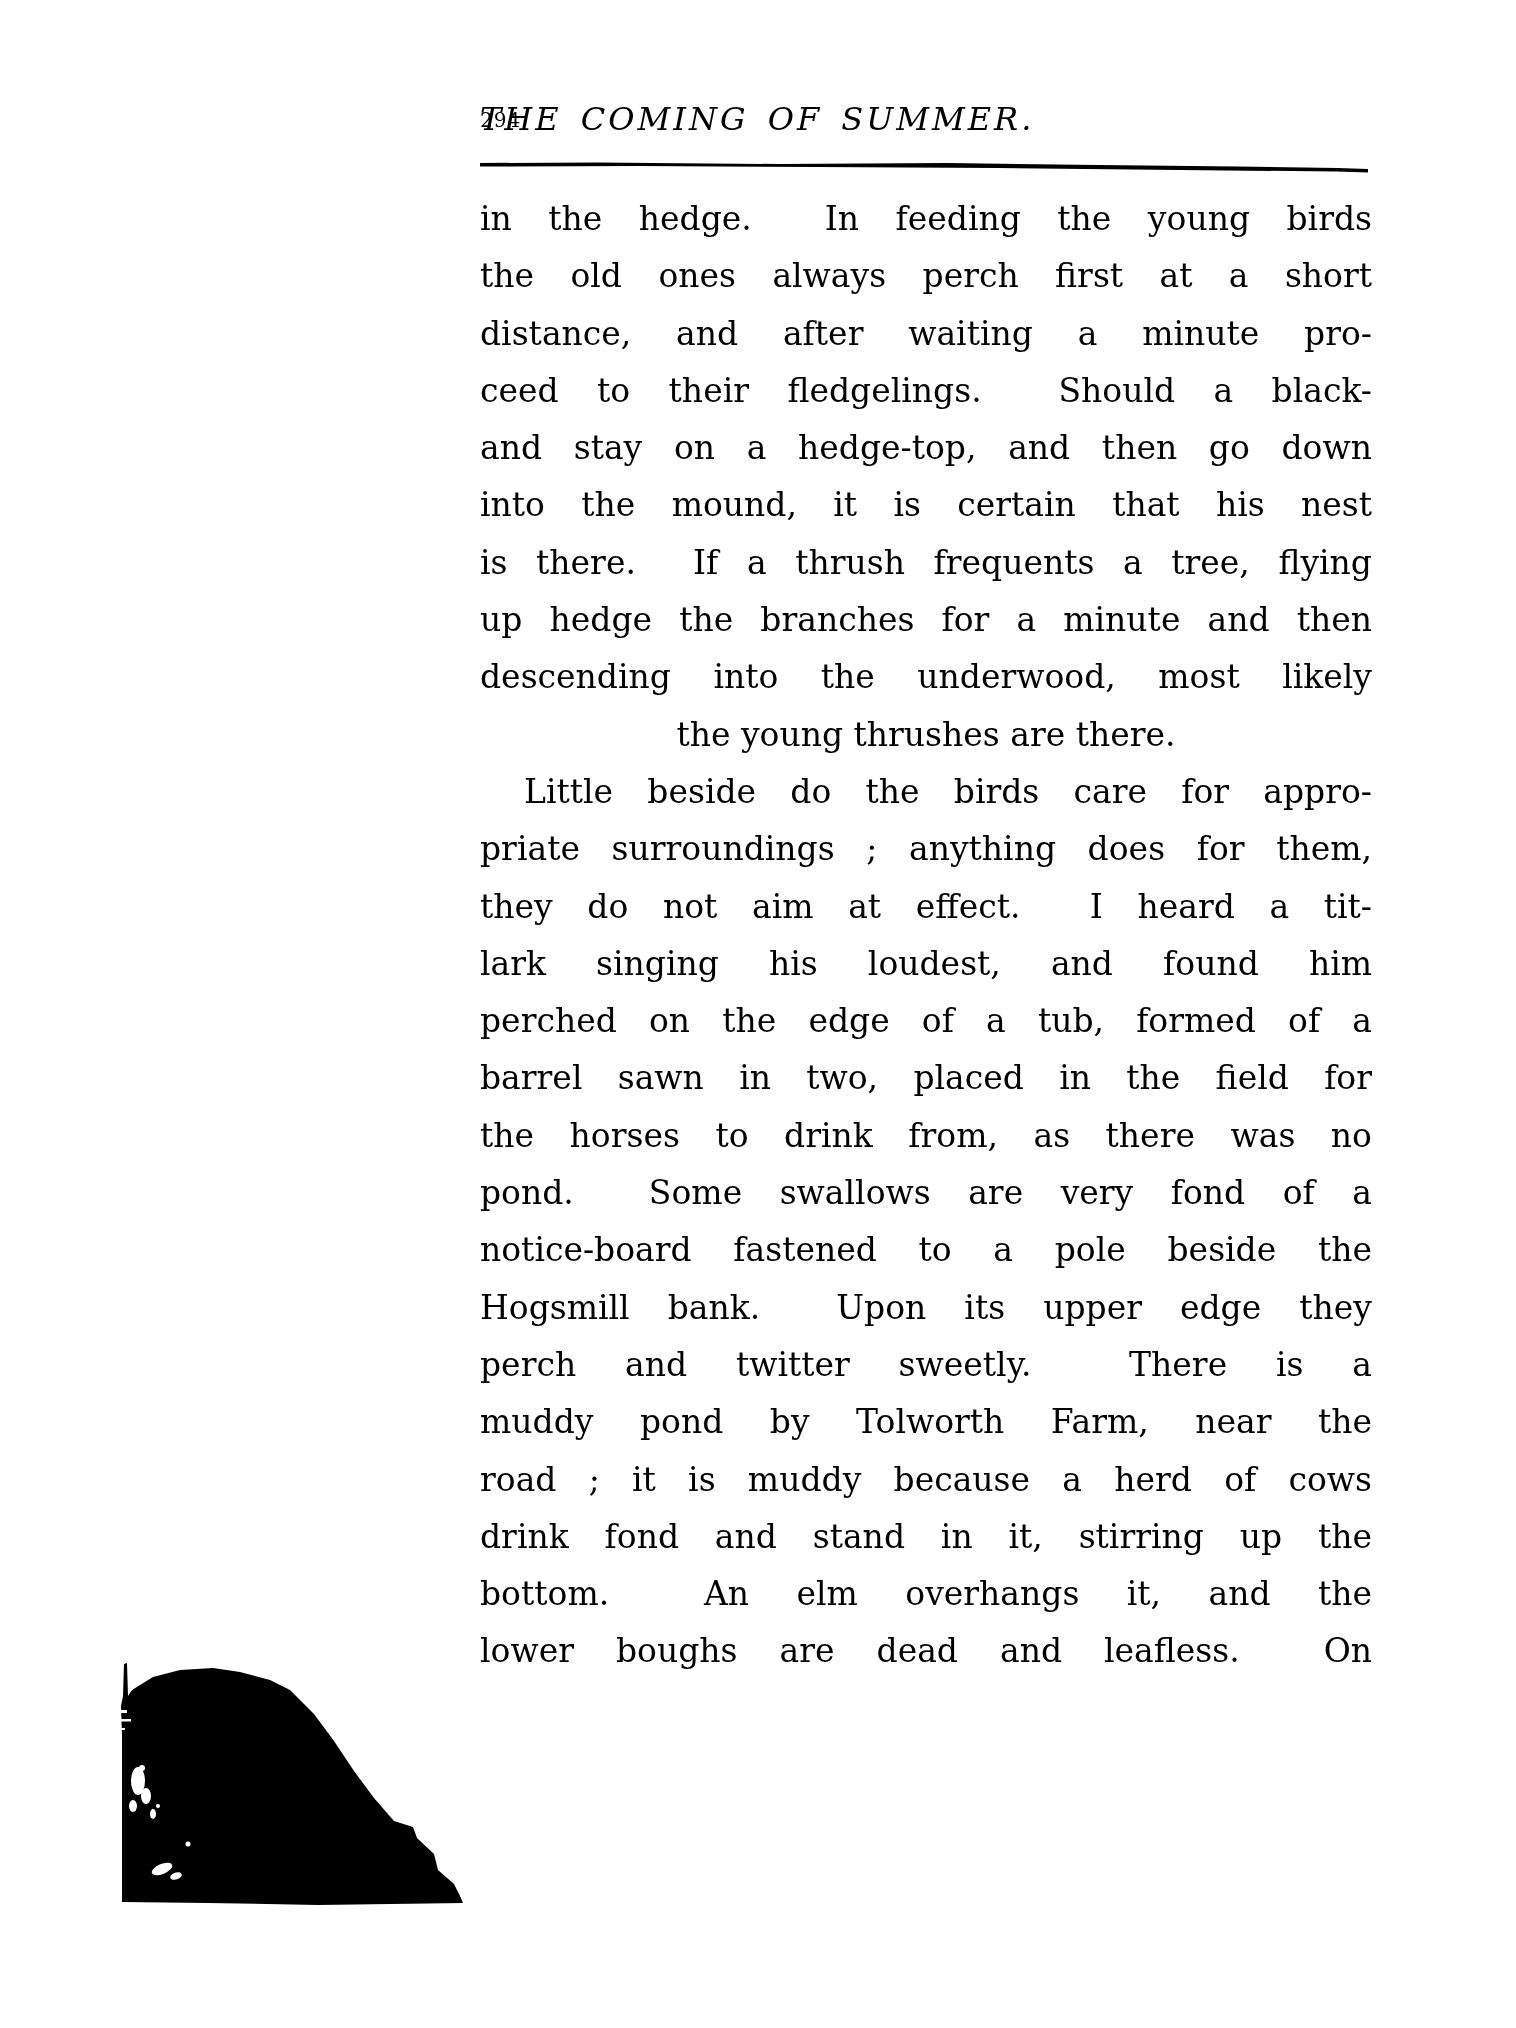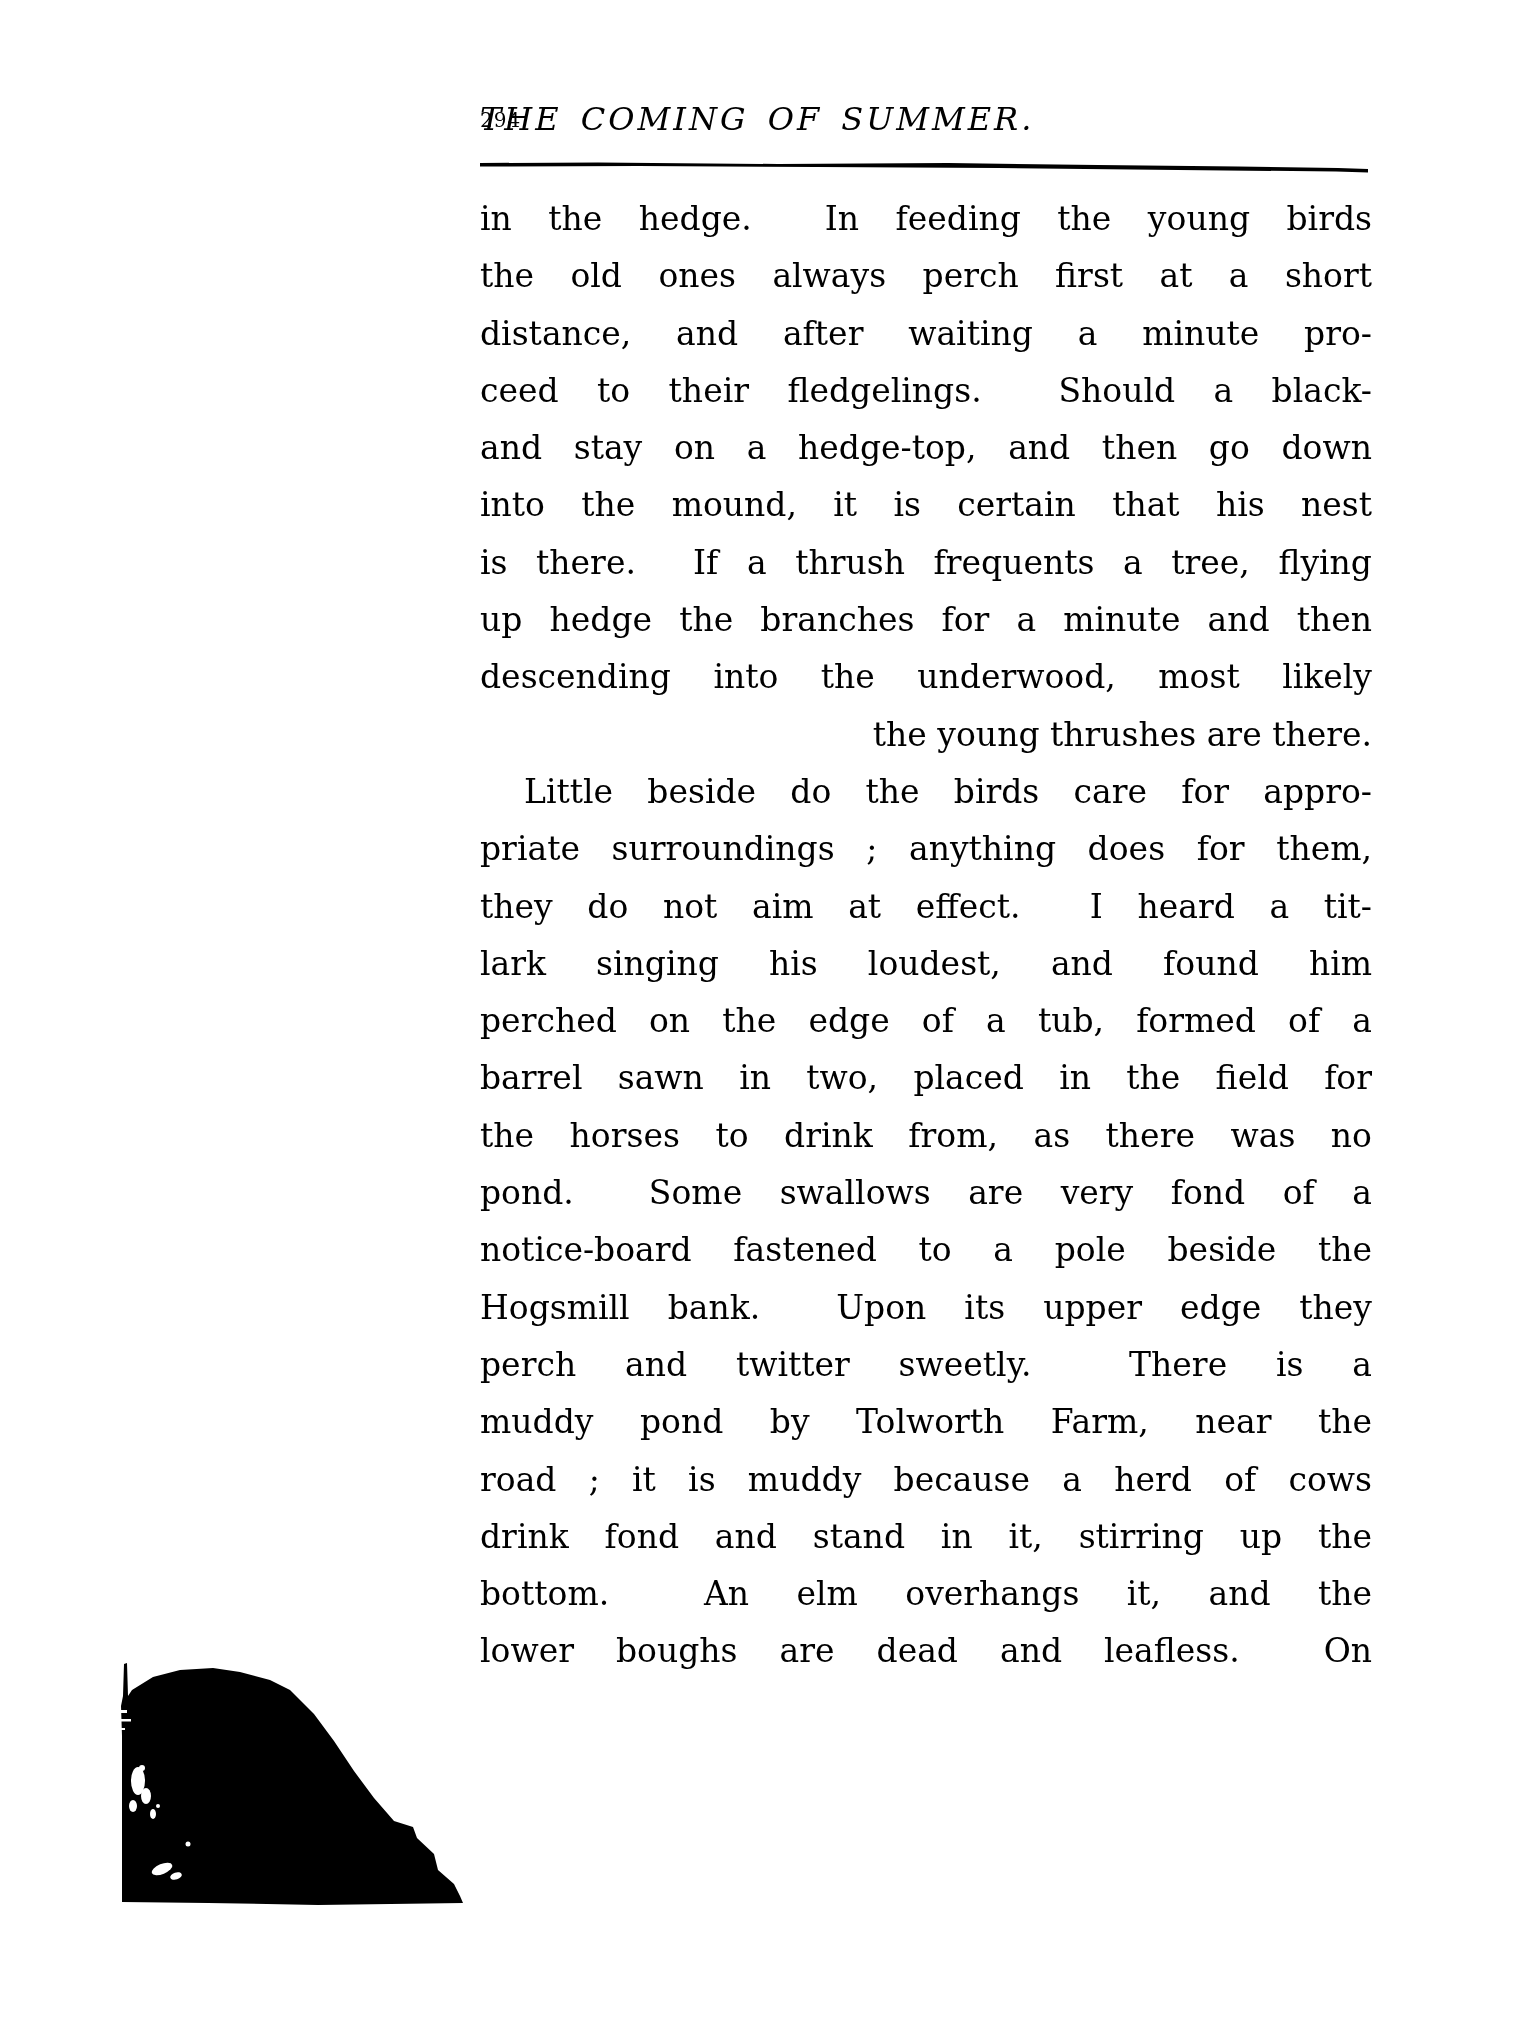--- a/index.html
+++ b/index.html
@@ -35,21 +35,21 @@
   .text-block {
     position: absolute;
     left: 480px; top: 190px; width: 892px;
   }
   .line {
     font-size: 33px;
     height: 57.3px;
     line-height: 57.3px;
     overflow: hidden;
     white-space: normal;
-    text-align: right;
+    text-align: center;
   }
   .line.j { text-align: justify; }
   .line.j::after { content: ""; display: inline-block; width: 100%; height: 0; }
   .line.ind { text-indent: 44px; }
 
   .ink-blot {
     position: absolute;
     left: 118px; top: 1656px;
   }
 </style>

